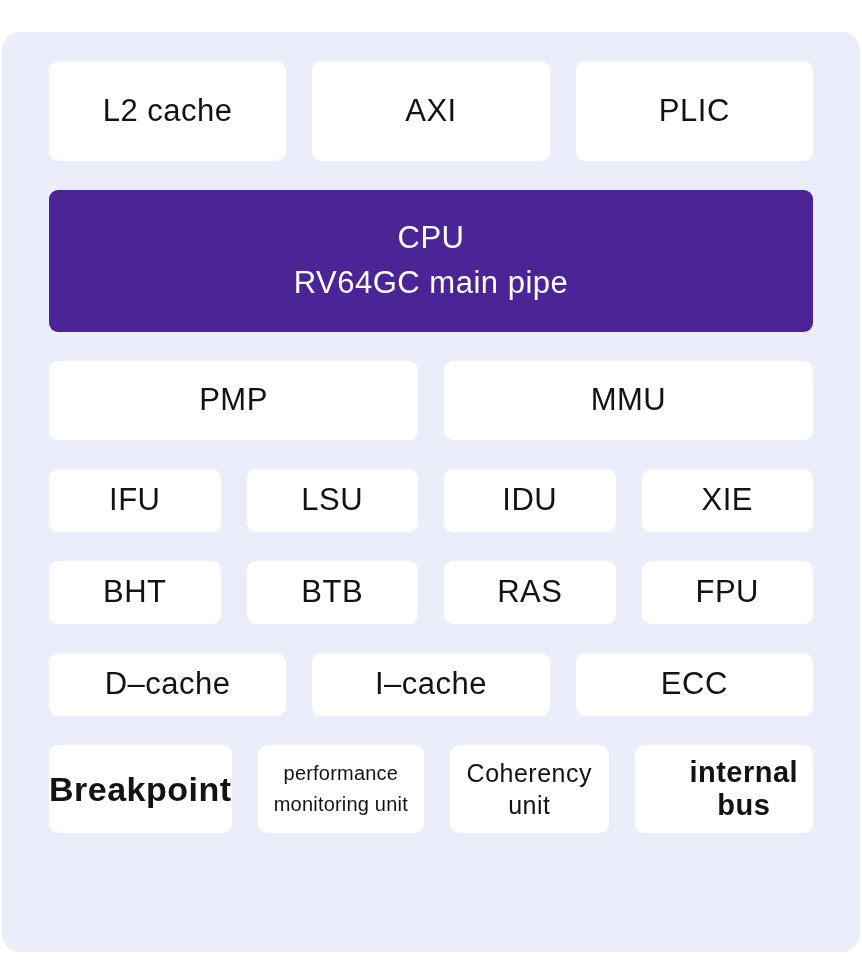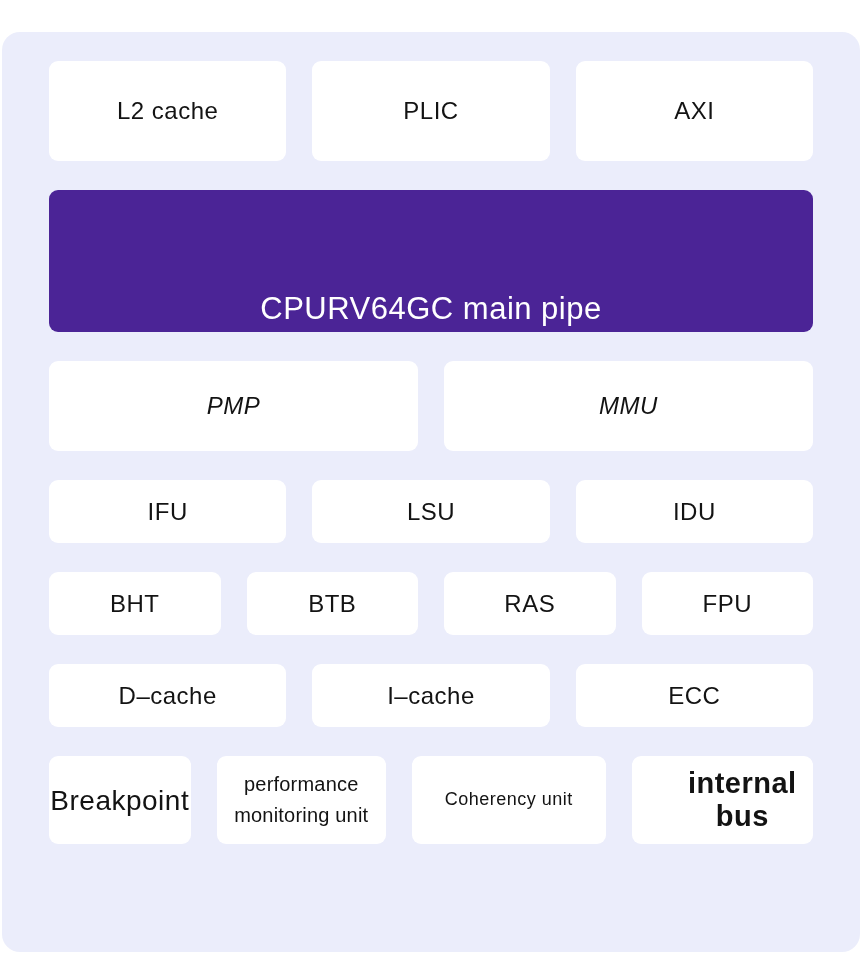--- a/index.html
+++ b/index.html
@@ -30,72 +30,73 @@
     flex: 0 0 auto;
   }
   .box {
     background: #ffffff;
     border-radius: 9px;
     flex: 1 1 0;
     display: flex;
     align-items: center;
     justify-content: center;
     text-align: center;
-    font-size: 24px;
+    font-size: 31px;
     letter-spacing: 0.5px;
     line-height: 1.25;
   }
   .row-top  { height: 100px; }
-  .row-mid  { height: 90px; font-style: italic; }
+  .row-mid  { height: 79px; }
   .row-grid { height: 63px; }
   .row-last { height: 88px; }
   .cpu-box {
     height: 142px;
     background: #4b2496;
     border-radius: 9px;
     color: #ffffff;
     display: flex;
-    flex-direction: row;
-    align-items: flex-end;
+    flex-direction: column;
+    align-items: center;
     justify-content: center;
     font-size: 31px;
     letter-spacing: 0.5px;
     line-height: 1.45;
     flex: 0 0 auto;
   }
-  .label-breakpoint { font-size: 28px; }
+  .label-breakpoint { font-size: 34px; font-weight: bold; }
   .label-small { font-size: 20px; letter-spacing: 0.2px; line-height: 1.55; padding: 12px 14px; }
-  .label-mid   { font-size: 18px; line-height: 1.3; padding: 0 26px; }
+  .label-mid   { font-size: 25px; line-height: 1.3; padding: 0 10px; }
   .label-bold  { font-size: 29px; font-weight: 600; line-height: 1.15; padding-left: 40px; }
 </style>
 </head>
 <body>
 
 <div class="panel">
 
   <div class="row row-top">
     <div class="box">L2 cache</div>
+    <div class="box">AXI</div>
     <div class="box">PLIC</div>
-    <div class="box">AXI</div>
   </div>
 
   <div class="cpu-box">
     <span>CPU</span>
     <span>RV64GC main pipe</span>
   </div>
 
   <div class="row row-mid">
     <div class="box">PMP</div>
     <div class="box">MMU</div>
   </div>
 
   <div class="row row-grid">
     <div class="box">IFU</div>
     <div class="box">LSU</div>
     <div class="box">IDU</div>
+    <div class="box">XIE</div>
   </div>
 
   <div class="row row-grid">
     <div class="box">BHT</div>
     <div class="box">BTB</div>
     <div class="box">RAS</div>
     <div class="box">FPU</div>
   </div>
 
   <div class="row row-grid">

